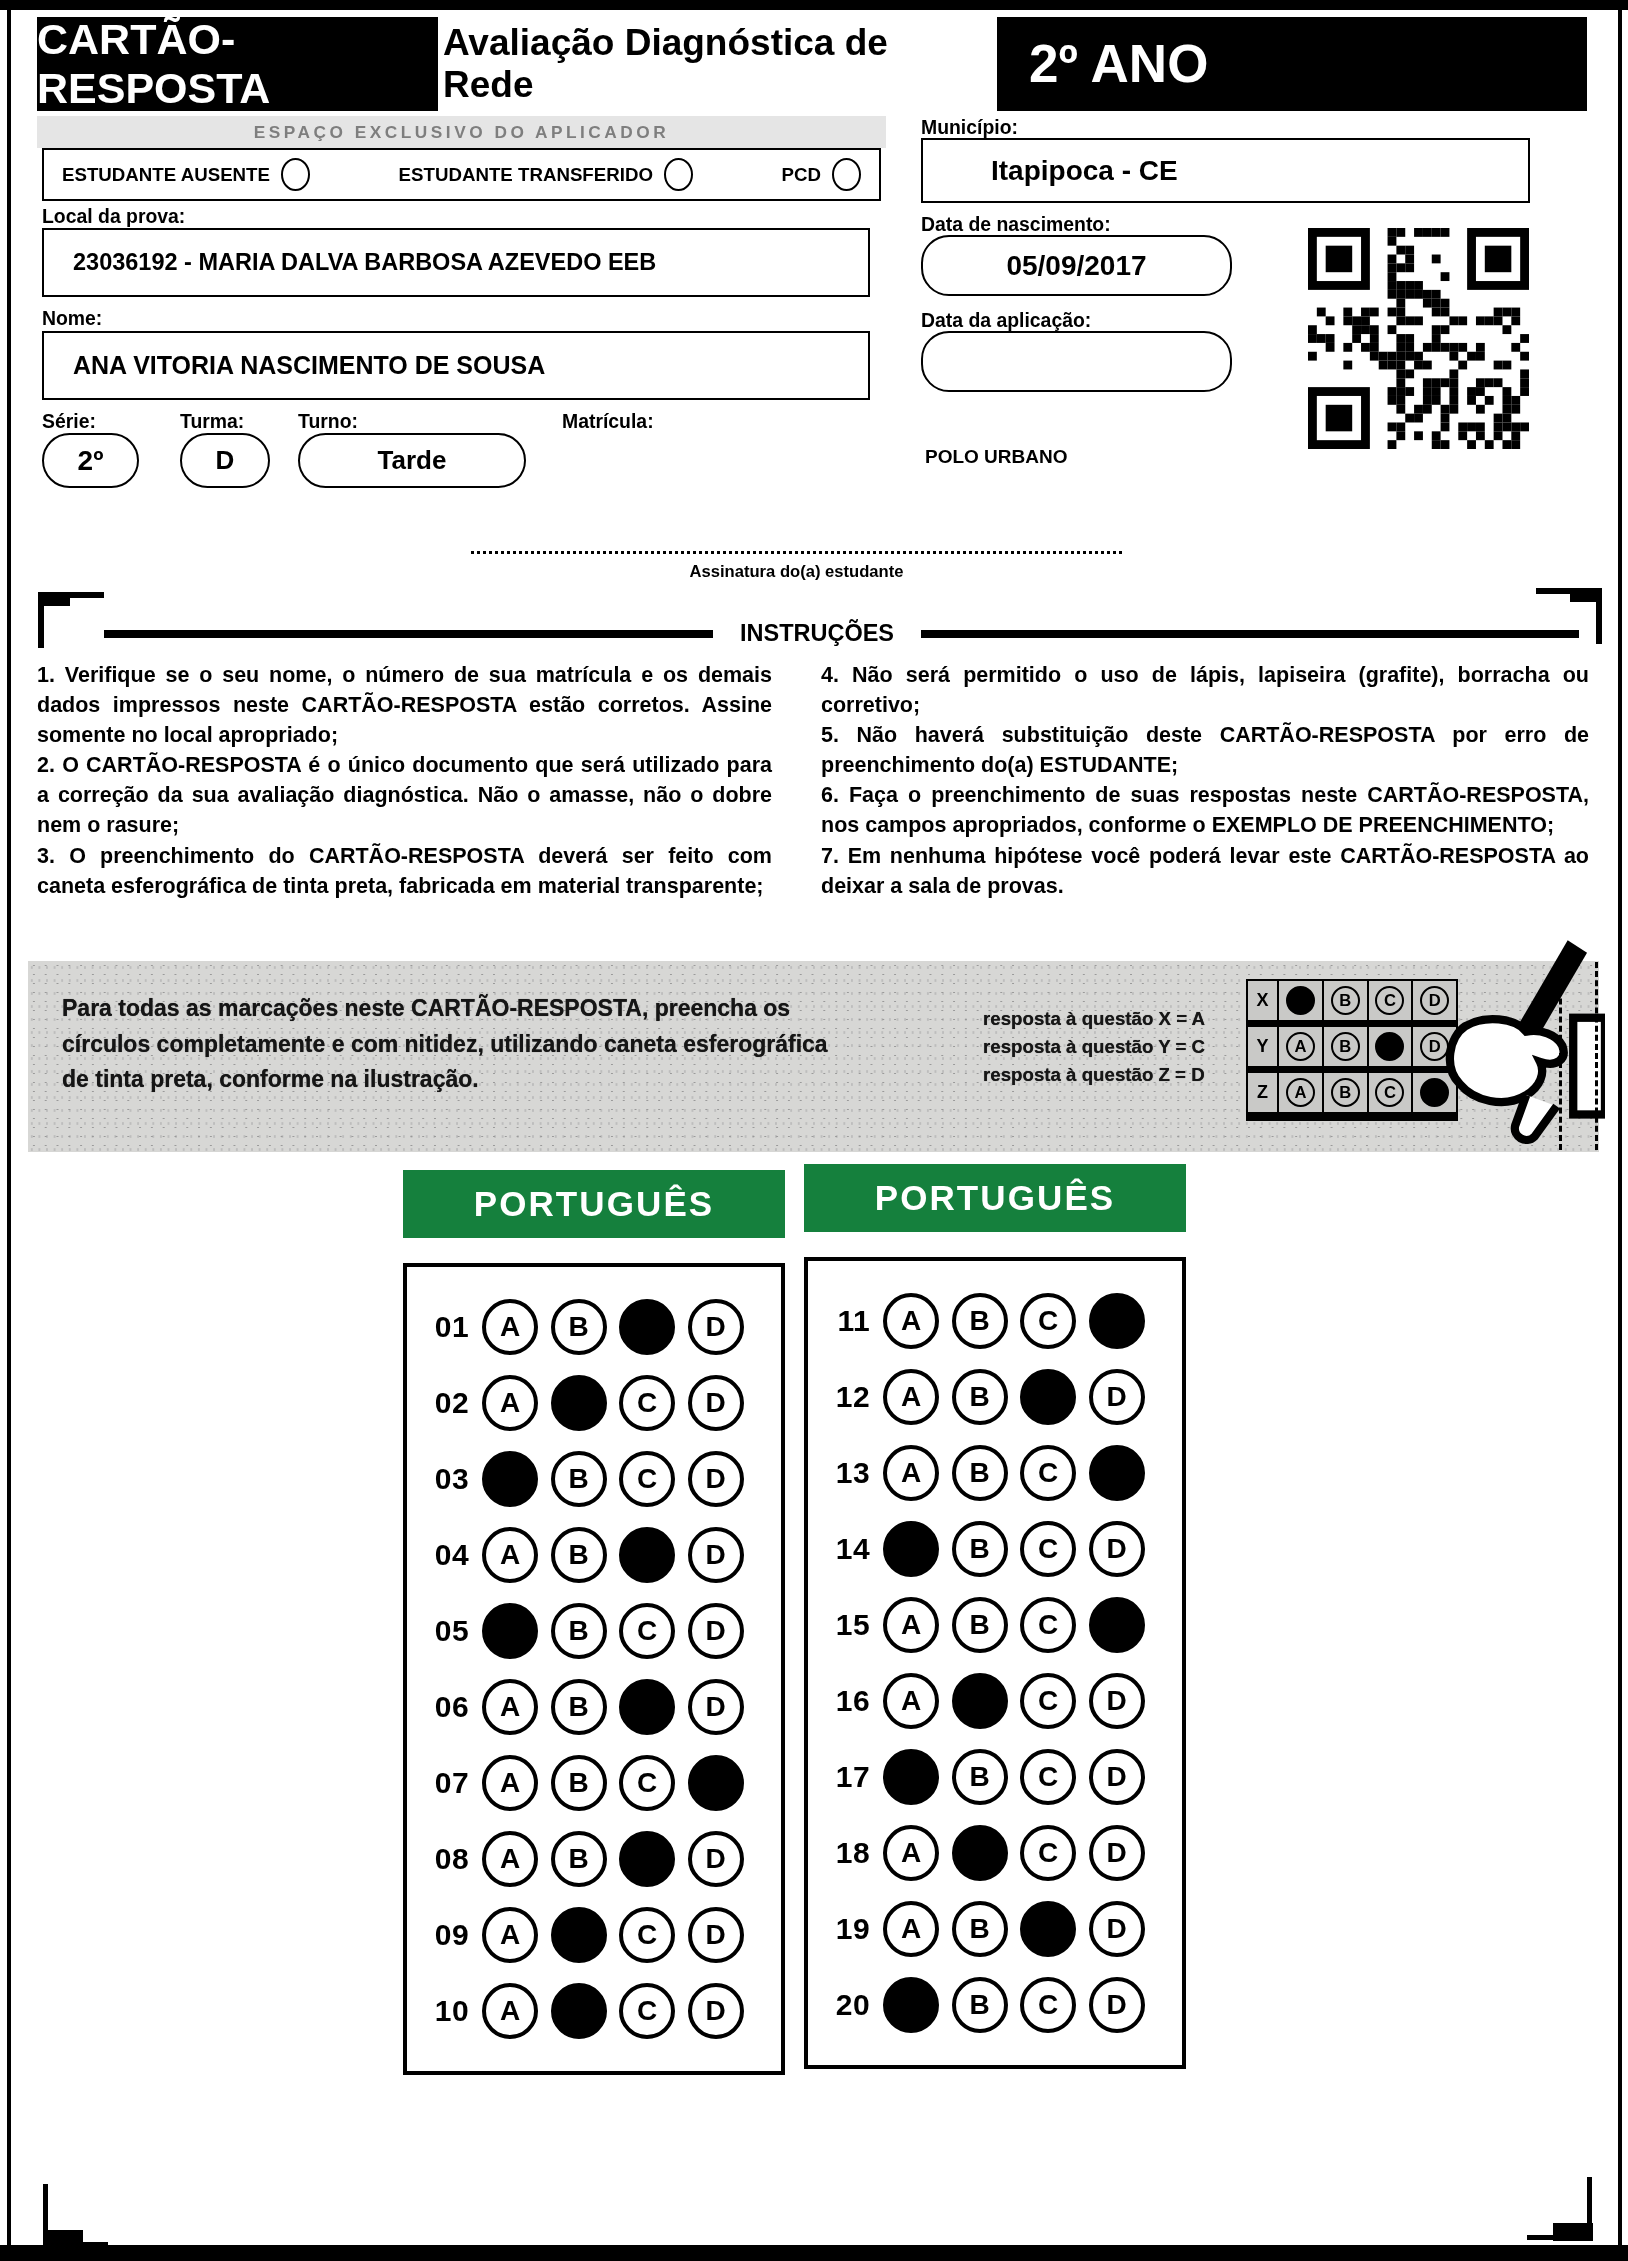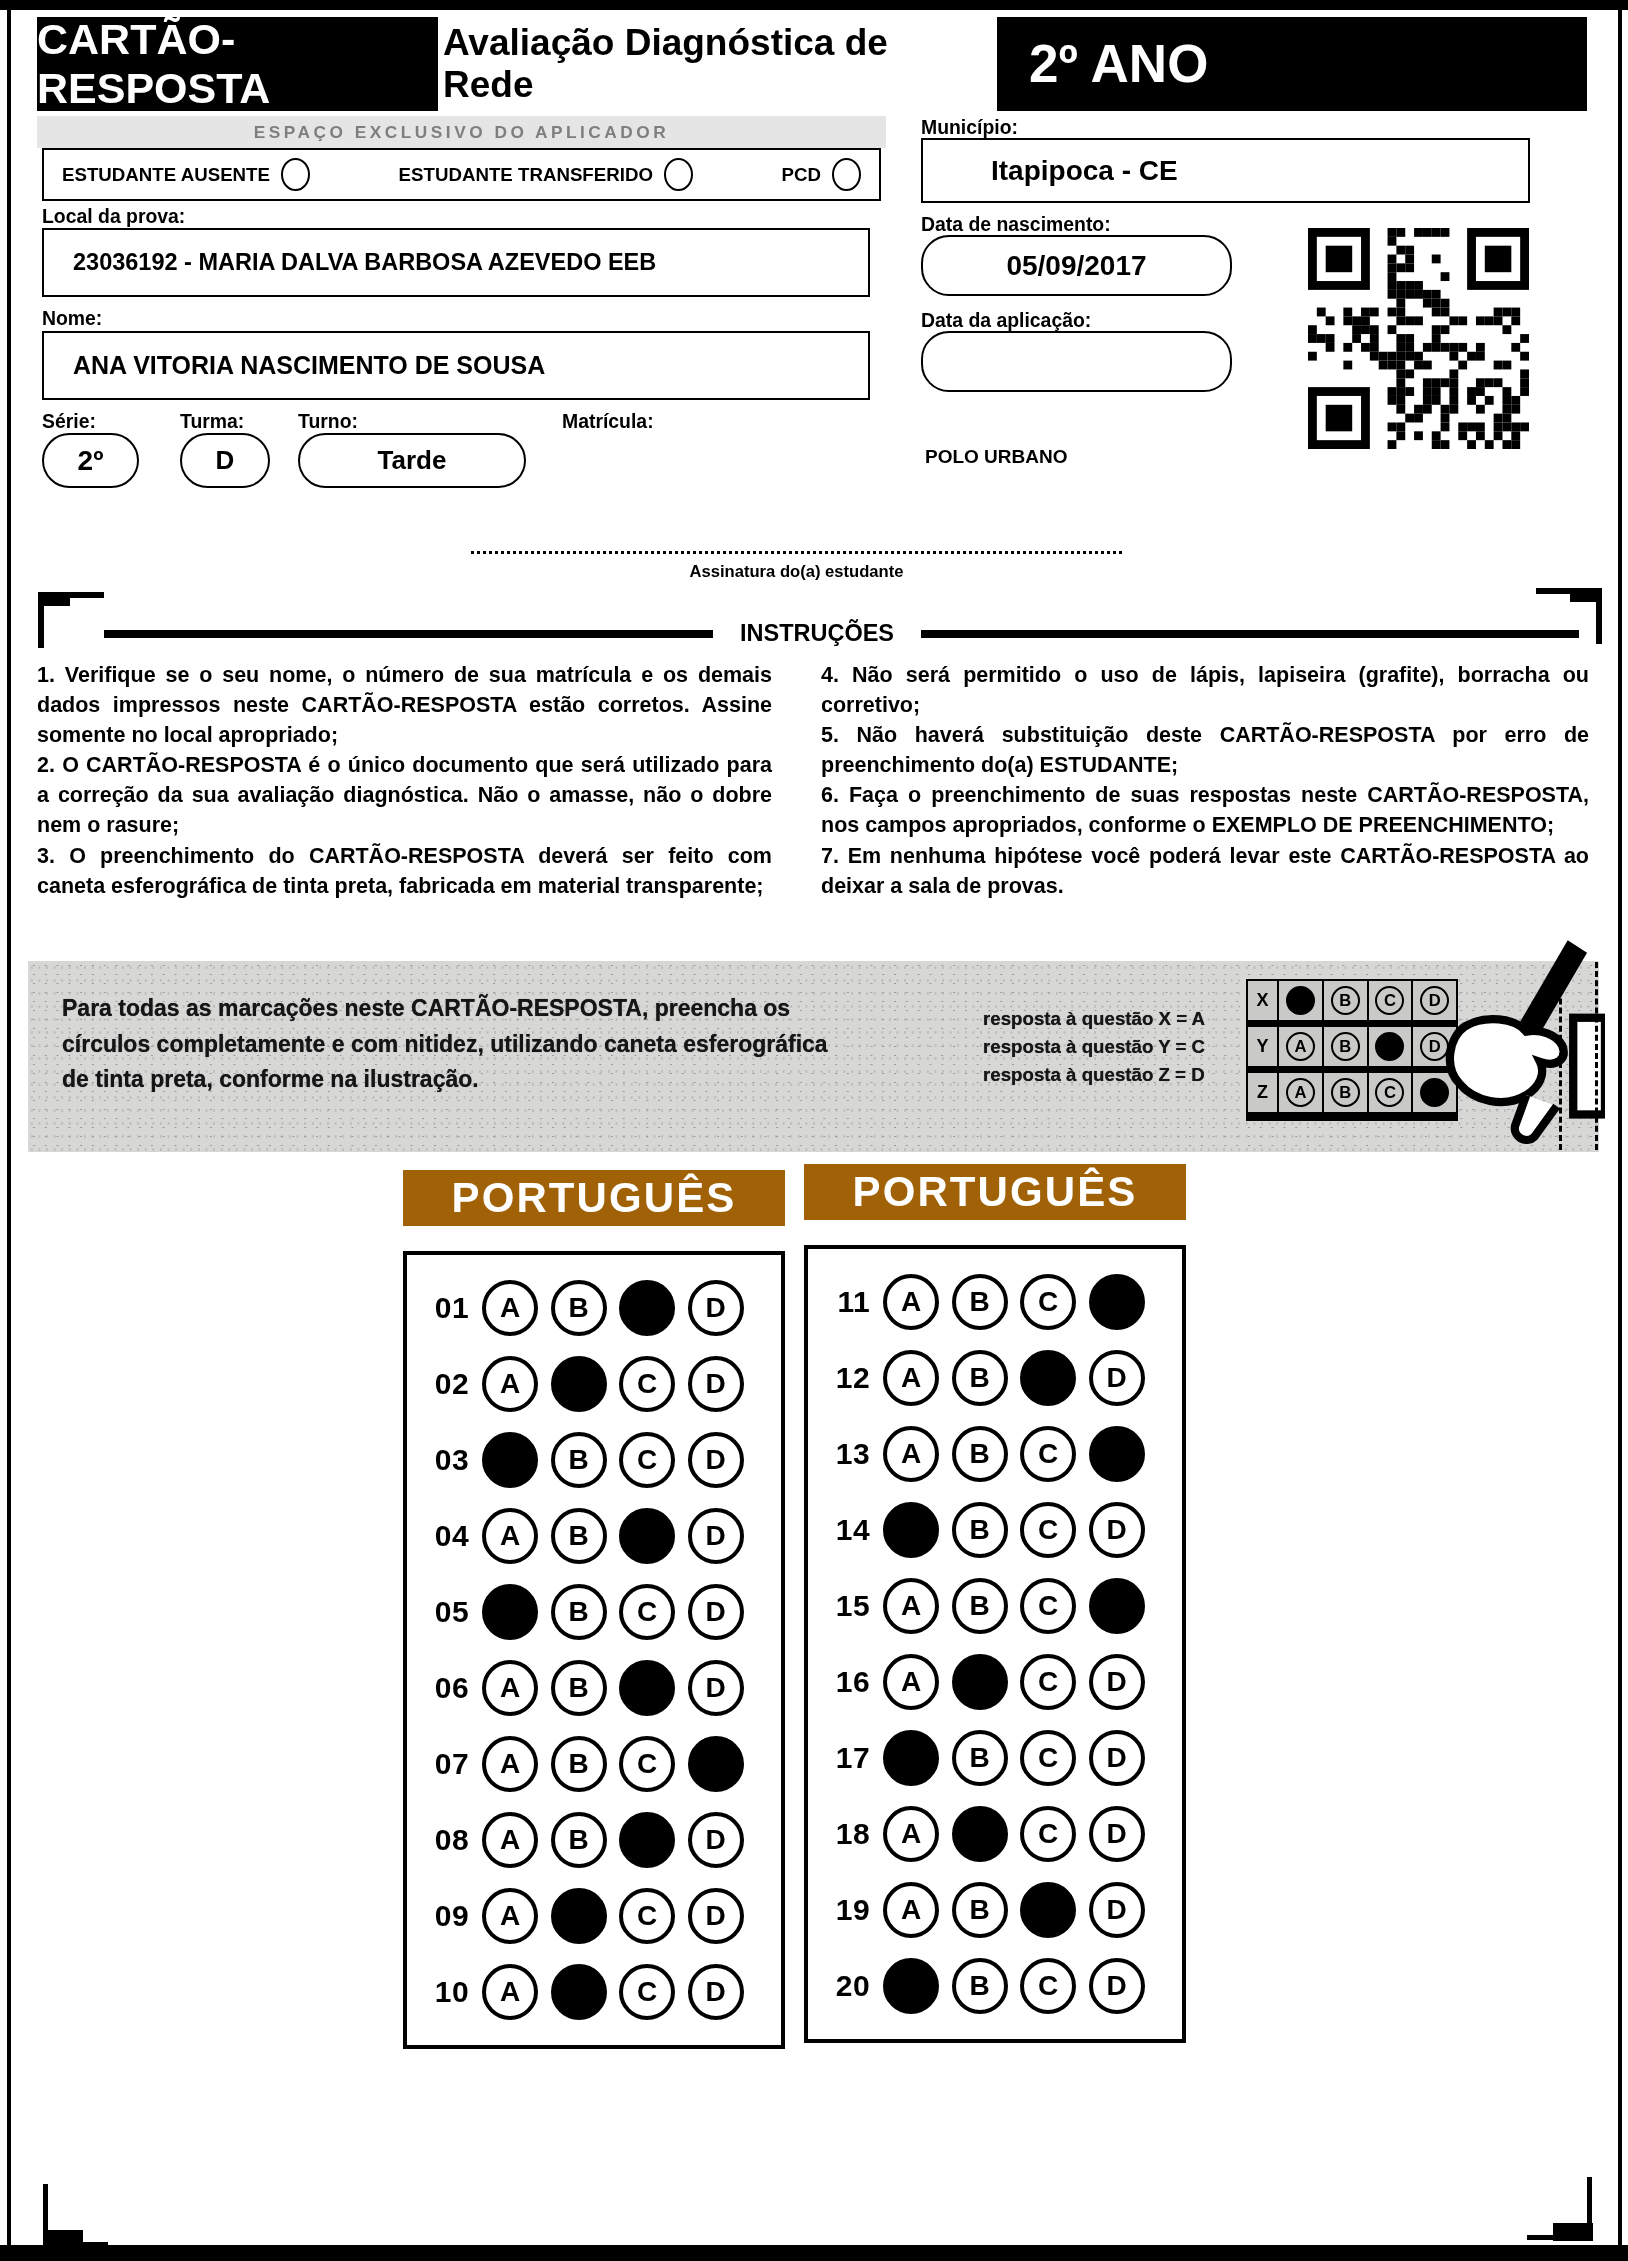--- a/index.html
+++ b/index.html
@@ -76,22 +76,22 @@
   .ex-bubble.filled{background:#000;color:#000;}
   .hand-illu{position:absolute;left:1424px;top:940px;width:181px;height:208px;}
   .dash-line{position:absolute;top:962px;height:188px;border-left:3.5px dashed #000;}
   .dash-1{left:1559px;}
   .dash-2{left:1595px;}
 
   
   .answer-sec{position:absolute;width:382px;}
   .sec-1{left:403px;top:1170px;}
   .sec-2{left:804px;top:1164px;}
-  .sec-header{height:56px;background:#a16207;color:#fff;display:flex;align-items:center;justify-content:center;font-size:42px;font-weight:700;letter-spacing:2.1px;}
-  .sec-grid{margin-top:25px;border:4.2px solid #000;background:#fff;padding:15px 0;}
+  .sec-header{height:68px;background:#15803d;color:#fff;display:flex;align-items:center;justify-content:center;font-size:35px;font-weight:700;letter-spacing:2.1px;}
+  .sec-grid{margin-top:25px;border:4.2px solid #000;background:#fff;padding:22px 0;}
   .q-row{display:flex;align-items:center;height:76px;padding:0 12.5px;}
   .q-num{width:50px;font-size:30px;font-weight:700;text-align:right;letter-spacing:0.7px;}
   .bubble{width:48px;height:48px;border:4.8px solid #000;border-radius:50%;margin-left:12.5px;display:flex;align-items:center;justify-content:center;font-size:28px;font-weight:700;background:#fff;flex:0 0 auto;}
   .bubble.filled{background:#000;border-color:#000;}
   .bubble.filled span{visibility:hidden;}
 </style>
 </head>
 <body>
 
 <div class="page">

